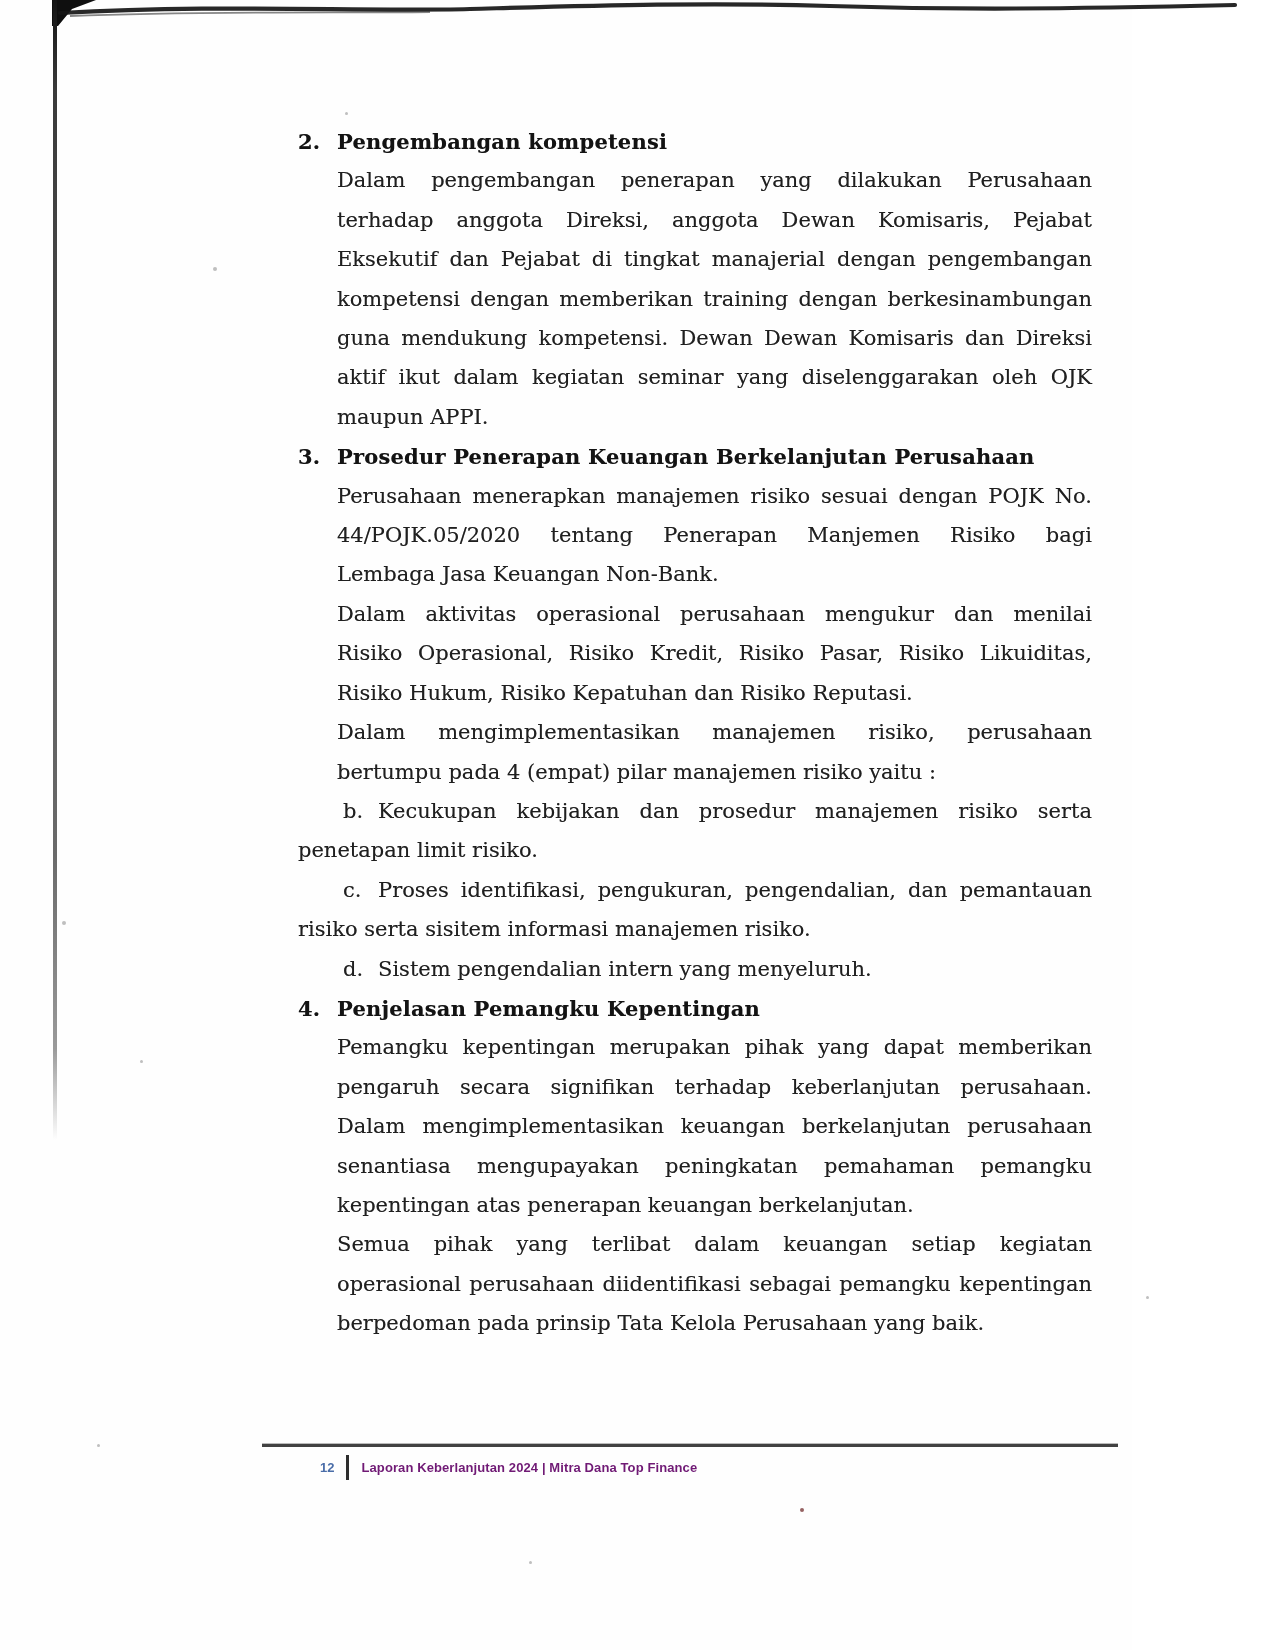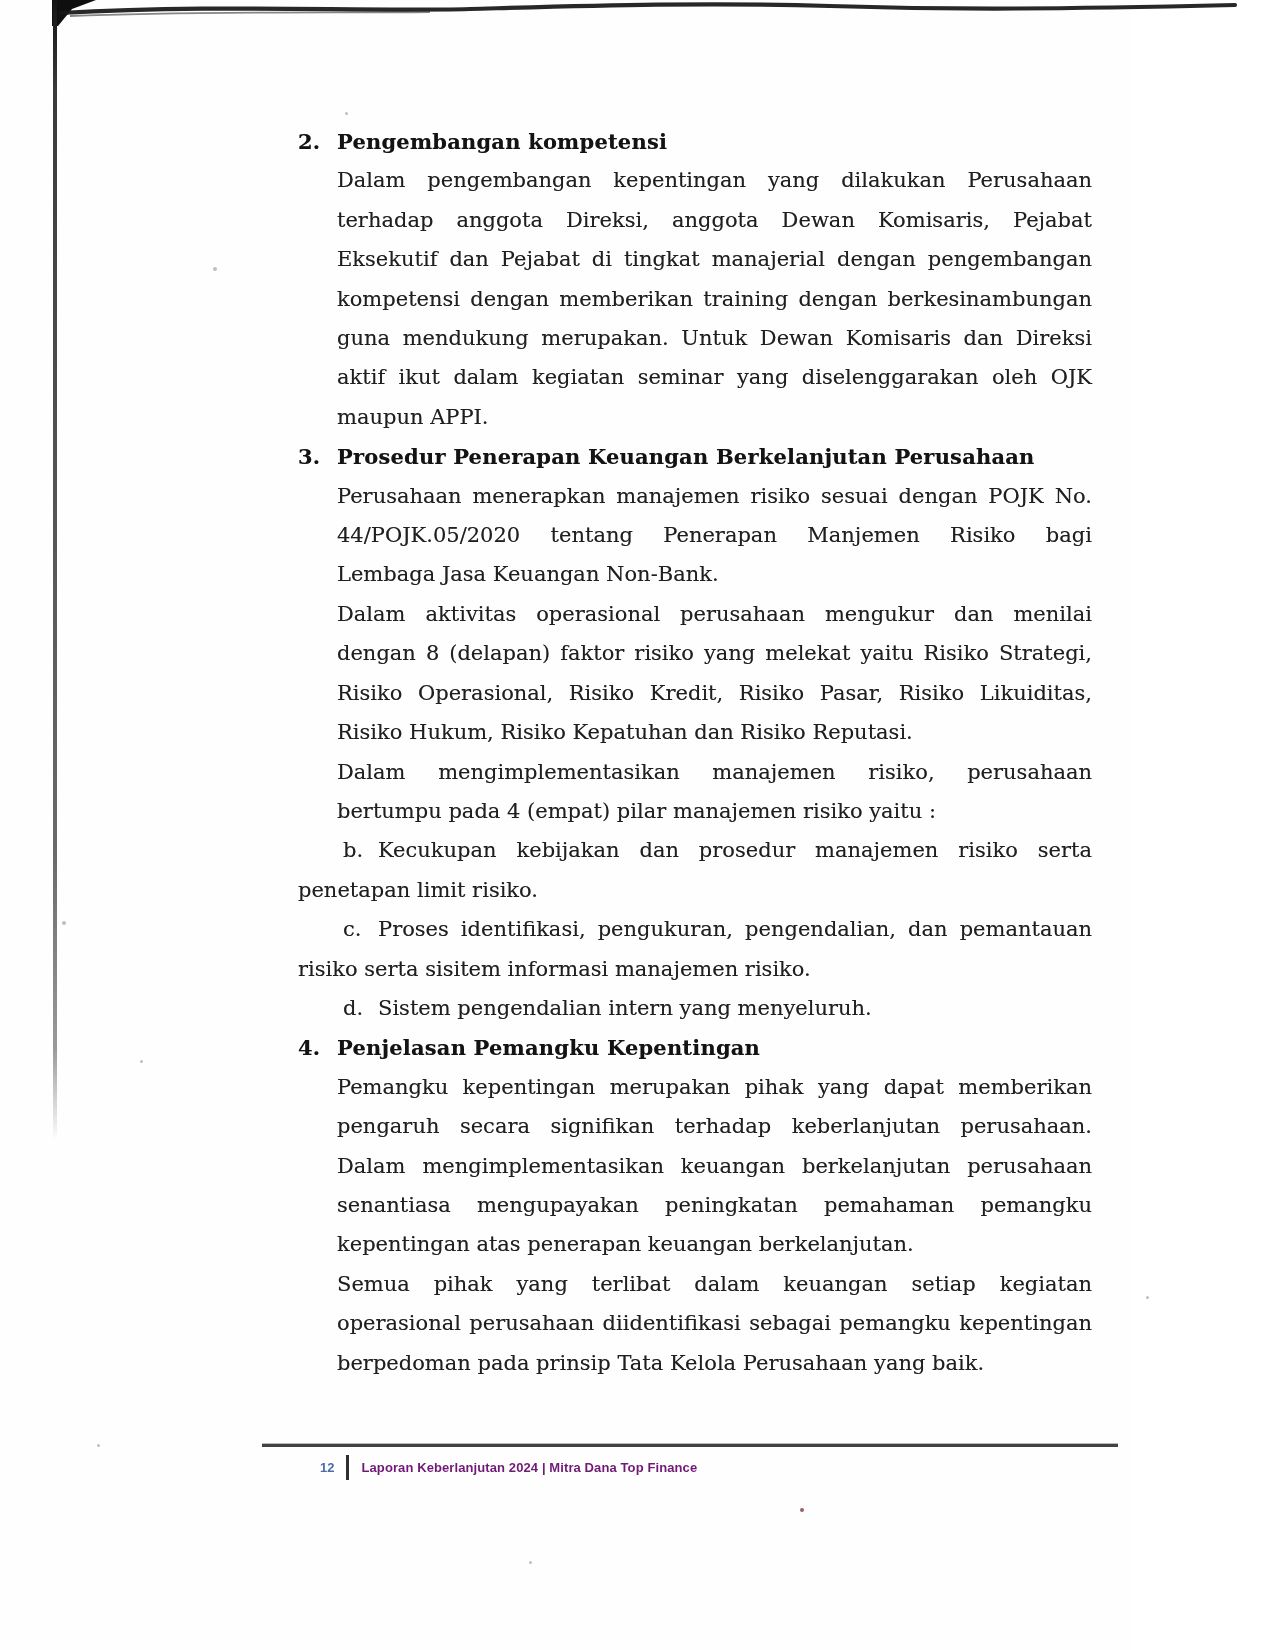--- a/index.html
+++ b/index.html
@@ -102,33 +102,32 @@
   <div class="speck" style="left:213px; top:267px; width:4px; height:4px;"></div>
   <div class="speck" style="left:62px;  top:921px; width:4px; height:4px;"></div>
   <div class="speck" style="left:140px; top:1060px; width:3px; height:3px;"></div>
   <div class="speck" style="left:1146px; top:1296px; width:3px; height:3px;"></div>
   <div class="speck" style="left:97px;  top:1444px; width:3px; height:3px;"></div>
   <div class="speck" style="left:800px; top:1508px; width:4px; height:4px; opacity:.8; background:#7a3b3b;"></div>
   <div class="speck" style="left:529px; top:1561px; width:3px; height:3px;"></div>
 
   <div id="doc" style="color: rgb(31, 31, 31);">
       <div class="line heading"><span class="marker">2.</span>Pengembangan kompetensi</div>
-      <div class="line body-line just">Dalam pengembangan kepentingan yang dilakukan Perusahaan</div>
+      <div class="line body-line just">Dalam pengembangan penerapan yang dilakukan Perusahaan</div>
       <div class="line body-line just">terhadap anggota Direksi, anggota Dewan Komisaris, Pejabat</div>
       <div class="line body-line just">Eksekutif dan Pejabat di tingkat manajerial dengan pengembangan</div>
       <div class="line body-line just">kompetensi dengan memberikan training dengan berkesinambungan</div>
-      <div class="line body-line just">guna mendukung merupakan. Untuk Dewan Komisaris dan Direksi</div>
+      <div class="line body-line just">guna mendukung kompetensi. Dewan Dewan Komisaris dan Direksi</div>
       <div class="line body-line just">aktif ikut dalam kegiatan seminar yang diselenggarakan oleh OJK</div>
       <div class="line body-line">maupun APPI.</div>
       <div class="line heading"><span class="marker">3.</span>Prosedur Penerapan Keuangan Berkelanjutan Perusahaan</div>
       <div class="line body-line just">Perusahaan menerapkan manajemen risiko sesuai dengan POJK No.</div>
       <div class="line body-line just">44/POJK.05/2020 tentang Penerapan Manjemen Risiko bagi</div>
       <div class="line body-line">Lembaga Jasa Keuangan Non-Bank.</div>
       <div class="line body-line just">Dalam aktivitas operasional perusahaan mengukur dan menilai</div>
-      <div class="line body-line just">dengan 8 (delapan) faktor risiko yang melekat yaitu Risiko Strategi,</div>
       <div class="line body-line just">Risiko Operasional, Risiko Kredit, Risiko Pasar, Risiko Likuiditas,</div>
       <div class="line body-line">Risiko Hukum, Risiko Kepatuhan dan Risiko Reputasi.</div>
       <div class="line body-line just">Dalam mengimplementasikan manajemen risiko, perusahaan</div>
       <div class="line body-line">bertumpu pada 4 (empat) pilar manajemen risiko yaitu :</div>
       <div class="line item-line just"><span class="marker">b.</span>Kecukupan kebijakan dan prosedur manajemen risiko serta</div>
       <div class="line cont-line">penetapan limit risiko.</div>
       <div class="line item-line just"><span class="marker">c.</span>Proses identifikasi, pengukuran, pengendalian, dan pemantauan</div>
       <div class="line cont-line">risiko serta sisitem informasi manajemen risiko.</div>
       <div class="line item-line"><span class="marker">d.</span>Sistem pengendalian intern yang menyeluruh.</div>
       <div class="line heading"><span class="marker">4.</span>Penjelasan Pemangku Kepentingan</div>

